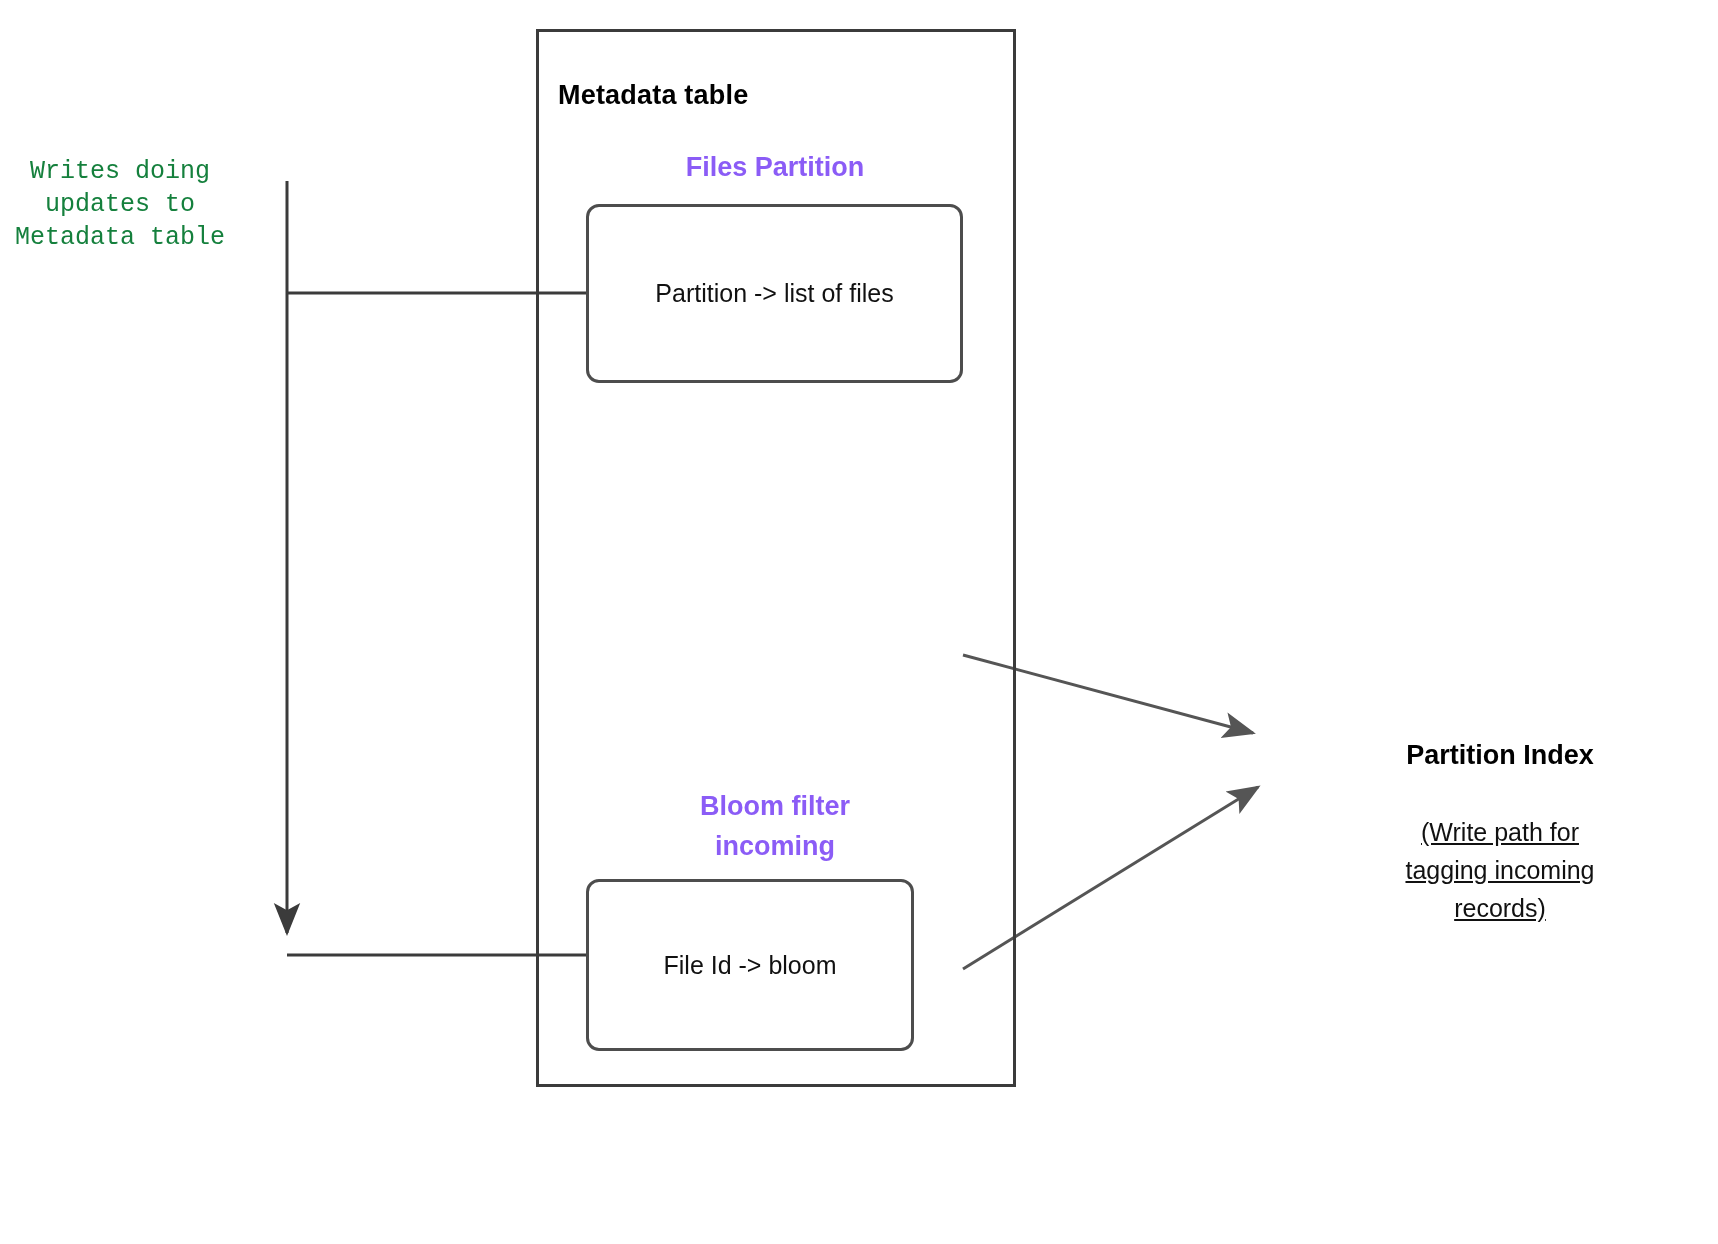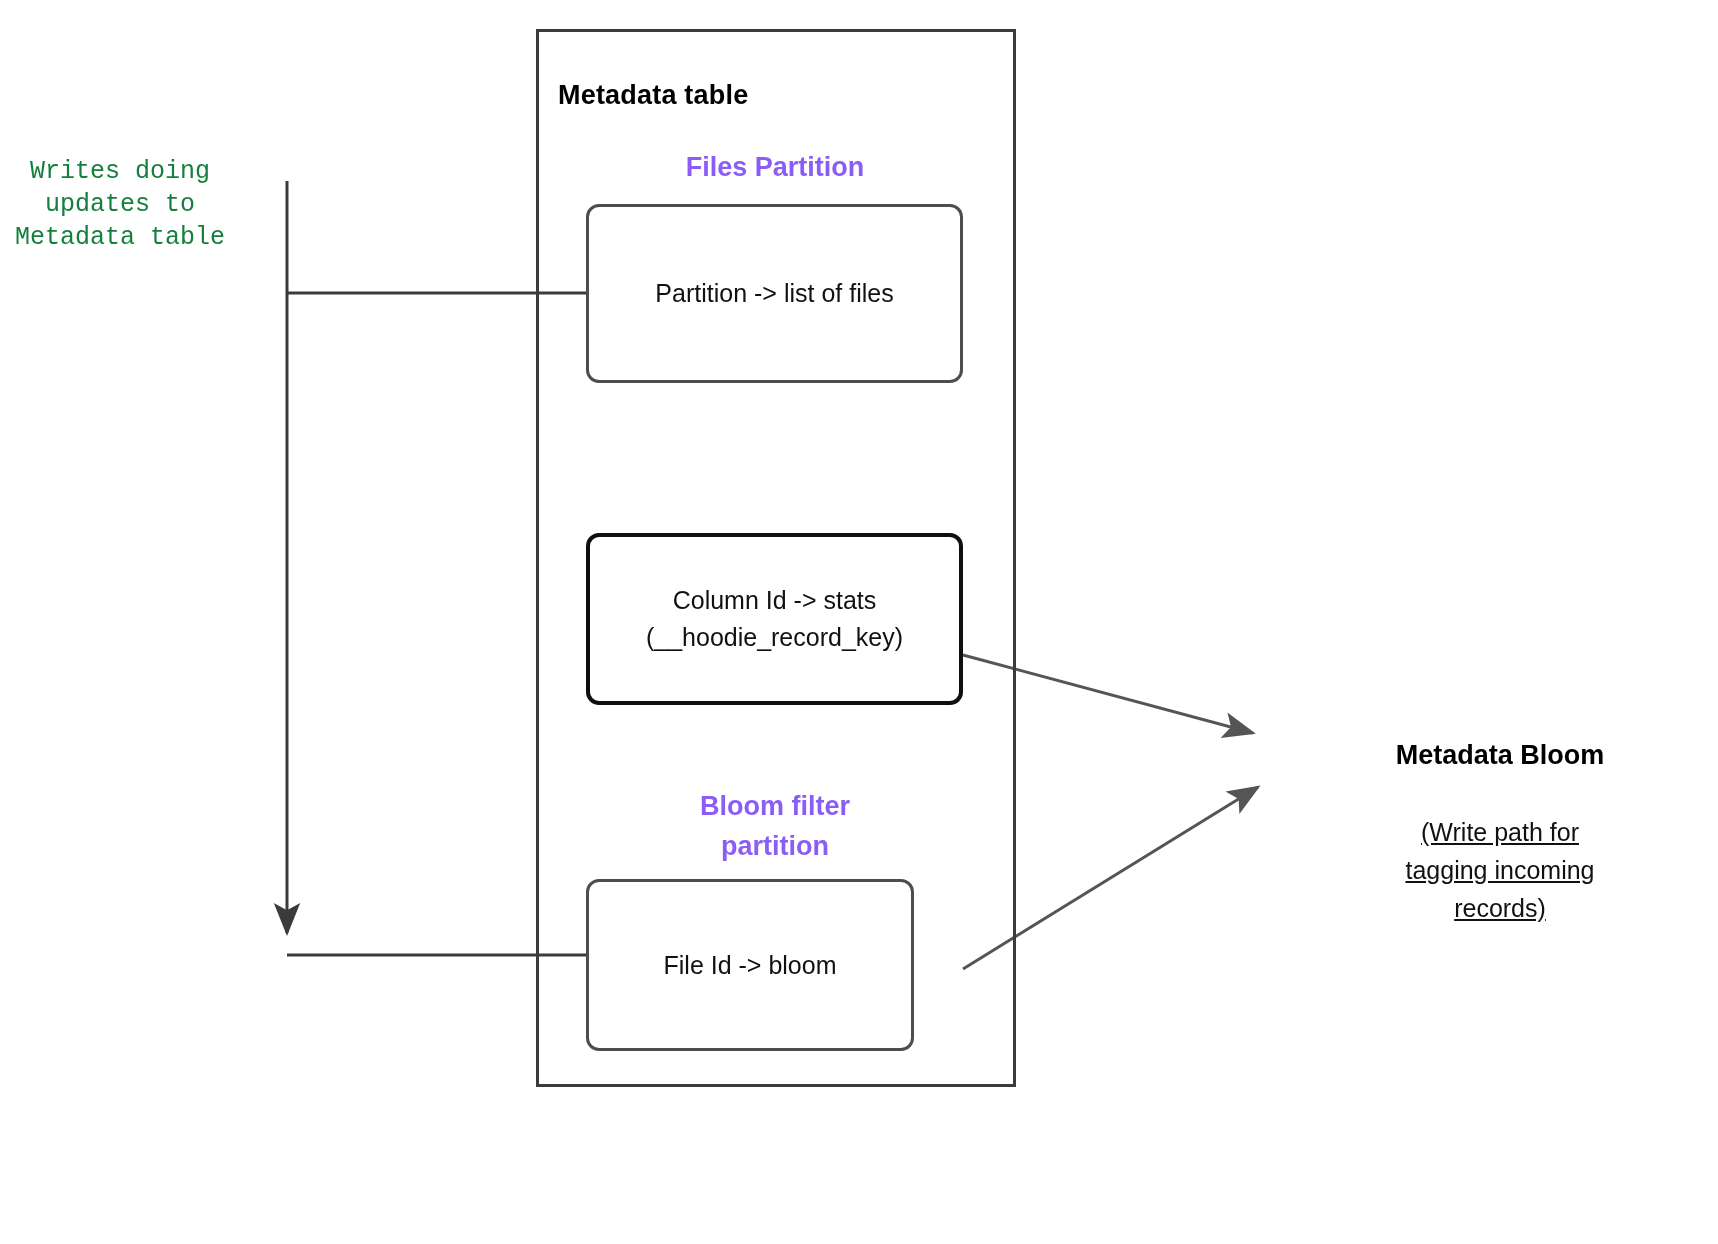--- a/index.html
+++ b/index.html
@@ -176,29 +176,25 @@
 Metadata table</div>
 
   <div class="outer-box"></div>
   <div class="outer-title">Metadata table</div>
 
   <div class="section-title st-files">Files Partition</div>
   <div class="inner-box box-files">
     <span class="box-text">Partition -&gt; list of files</span>
   </div>
 
-  <div class="inner-box box-stats">
-    <span class="box-text">Column Id  -&gt; stats
-(__hoodie_record_key)</span>
-  </div>
 
   <div class="section-title st-bloom">Bloom filter
-partition</div>
+incoming</div>
   <div class="inner-box box-bloom">
     <span class="box-text">File Id -&gt; bloom</span>
   </div>
 
-  <div class="right-title">Metadata Bloom</div>
+  <div class="right-title">Partition Index</div>
   <div class="right-sub">(Write path for
 tagging incoming
 records)</div>
 
 </div>
 
 </body></html>

